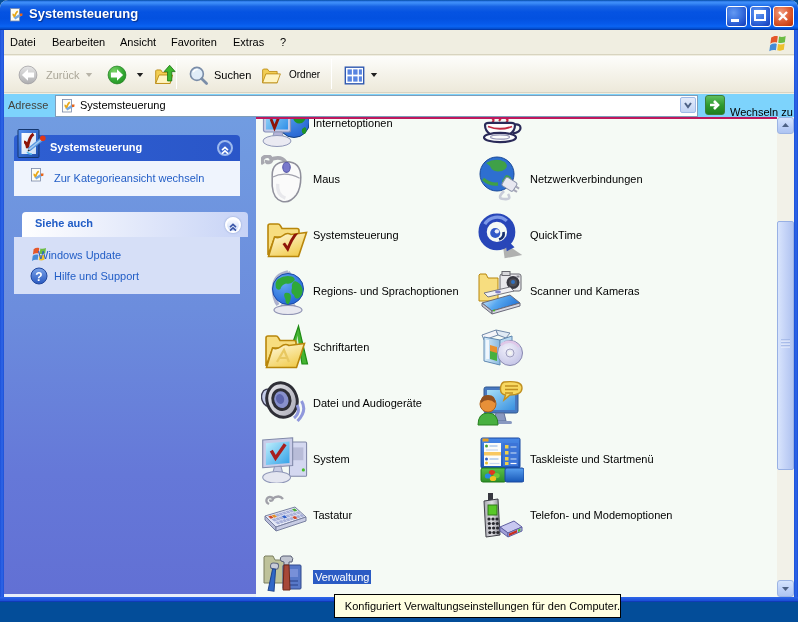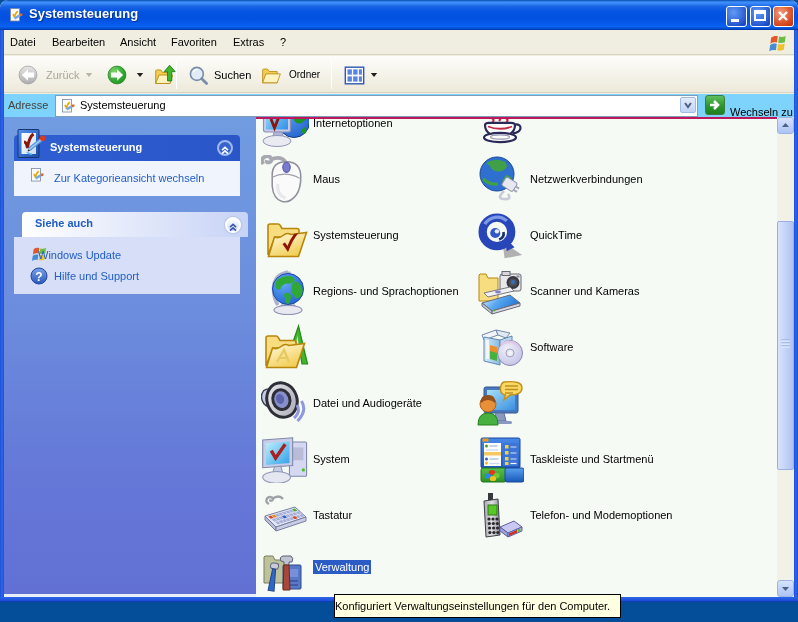--- a/index.html
+++ b/index.html
@@ -27,21 +27,21 @@
 .content{position:absolute;left:252px;top:0;width:521px;height:480px;background:#F5FAF5;overflow:hidden;border-top:2px solid #be185d}
 .sbar{position:absolute;left:773px;top:0;width:17px;height:480px;background:#F2F1E8}
 .box{position:absolute;left:10px;width:226px;border-radius:4px 4px 0 0}
 .bx1h{position:absolute;left:0;top:0;width:226px;height:26px;border-radius:4px 4px 0 0;background:linear-gradient(90deg,#2E5FD2,#2A56C8)}
 .bx1t{position:absolute;left:36px;top:6px;font-size:11px;font-weight:bold;color:#fff}
 .bx2h{position:absolute;left:8px;top:0;width:226px;height:25px;border-radius:4px 4px 0 0;background:linear-gradient(90deg,#FFFFFF,#C7D3F6)}
 .bx2t{position:absolute;left:13px;top:5px;font-size:11px;font-weight:bold;color:#215DC6}
 .link{font-size:11px;color:#215DC6;position:absolute;white-space:nowrap}
 .ic{position:absolute;width:48px;height:48px}
 .lbl{position:absolute;font-size:11px;color:#000;white-space:nowrap;height:48px;line-height:48px}
-.tip{position:absolute;left:334px;top:594px;width:287px;height:24px;background:#FFFFE1;border:1px solid #000;font-size:11px;color:#000;line-height:22px;text-align:left}
+.tip{position:absolute;left:334px;top:594px;width:287px;height:24px;background:#FFFFE1;border:1px solid #000;font-size:11px;color:#000;line-height:22px;text-align:right}
 .chev{position:absolute;right:7px;top:5px;width:16px;height:16px;border-radius:50%}
 </style></head><body>
 <div class="win">
  <div class="abs" style="left:0;top:28px;width:4px;height:569px;background:linear-gradient(90deg,#1C50D8,#2E66E8 50%,#1C50D8)"></div>
  <div class="abs" style="left:794px;top:28px;width:4px;height:569px;background:linear-gradient(90deg,#1C50D8,#2E66E8 50%,#1C50D8)"></div>
  <div class="abs" style="left:0;top:597px;width:798px;height:5px;background:linear-gradient(180deg,#2E66E8,#1C50D8 70%,#0A2FA8)"></div>
  <div class="title">
   <svg class="abs" style="left:8px;top:7px" width="16" height="16" viewBox="0 0 16 16">
         <rect x="2.5" y="1.5" width="9" height="12.5" fill="#FDFDF6" stroke="#7888A8" stroke-width="0.8"></rect>
         <path d="M4.5 7.5 Q6 7.5 6.5 10.5 Q7.5 5.5 9.8 4.2" stroke="#E8A818" stroke-width="1.8" fill="none"></path>
@@ -291,20 +291,21 @@
           <path d="M5 43 L5 15 Q5 13 7 13 L15 13 Q16.5 13 17.5 14.8 L19 17.5 L33 17.5 Q35 17.5 35 19.5 L35 25 L12 25 Z" fill="#F7DD7F" stroke="#B8860B" stroke-width="1.6"></path>
           <path d="M5.5 44.5 L11.5 25 Q16 27 20 23.5 Q24 20 28 22.5 L43.5 20.5 L35.5 44.5 Z" fill="url(#fold2)" stroke="#B8860B" stroke-width="1.6"></path>
           <path d="M16 39 L23 27 L28 39 M18.5 35 L26 35" stroke="#E8C860" stroke-width="2.2" fill="none"></path>
           <defs>
             <linearGradient id="fold2" x1="0" y1="0" x2="0.6" y2="1">
               <stop offset="0" stop-color="#FFFBE4"></stop>
               <stop offset="1" stop-color="#F2CE54"></stop>
             </linearGradient>
           </defs>
         </svg>
+   <div class="lbl" style="left:57px;top:204px">Schriftarten</div>
    <svg class="ic" style="left:5px;top:260px" viewBox="0 0 48 48">
           <g transform="rotate(-18 21 21)">
             <ellipse cx="9" cy="15" rx="7" ry="9" fill="#C4CCE8" stroke="#3A3A50" stroke-width="1.4"></ellipse>
             <ellipse cx="21" cy="21" rx="15" ry="17.5" fill="url(#spk)" stroke="#2E2E36" stroke-width="3"></ellipse>
             <ellipse cx="20.5" cy="20.5" rx="8.5" ry="10" fill="#8890CC" stroke="#2E2E36" stroke-width="3"></ellipse>
             <ellipse cx="19.5" cy="19.5" rx="4" ry="5" fill="#5C64AC"></ellipse>
           </g>
           <path d="M36 26 Q40 33 33 39 M40.5 22 Q46.5 32 36.5 42" fill="none" stroke="#9098DC" stroke-width="3"></path>
           <defs>
             <linearGradient id="spk" x1="0" y1="0" x2="1" y2="1">
@@ -375,21 +376,21 @@
           <rect x="25" y="37" width="12" height="2" fill="#405CA8"></rect>
           <g transform="rotate(8 12 30)">
             <rect x="8" y="16" width="8" height="6" rx="2.5" fill="#C8CCD8" stroke="#606880"></rect>
             <path d="M10.5 22 L9 44 L15 44 L13.5 22 Z" fill="#3068C8" stroke="#20448C"></path>
           </g>
           <g>
             <path d="M20 14 Q18 10 22 9 L30 9 Q33 11 31 15 L28 15 L28 18 L23 18 L23 15 Z" fill="#C0C4D0" stroke="#585E74"></path>
             <path d="M23 18 L22 43 L29 43 L28 18 Z" fill="#A84838" stroke="#702818"></path>
           </g>
         </svg>
-   <div class="lbl" style="left:57px;top:424px"><span style="background:#2B5BC4;color:#fff;padding:1px 2px">Verwaltung</span></div>
+   <div class="lbl" style="left:57px;top:434px"><span style="background:#2B5BC4;color:#fff;padding:1px 2px">Verwaltung</span></div>
    <svg class="ic" style="left:220px;top:-20px" viewBox="0 0 48 48">
           <path d="M15 12 Q12 16 16 19 Q19 21 16 24 M22 10 Q19 14 23 17 Q26 19 23 22 M29 12 Q26 16 30 19 Q33 21 30 24" stroke="#C22840" stroke-width="2.2" fill="none"></path>
           <path d="M9 26 Q9 24 13 23.8 L35 23.8 Q39 24 39 26 Q39 32 33.5 35.4 L14.5 35.4 Q9 32 9 26 Z" fill="#FDFDFD" stroke="#2A2A58" stroke-width="2.2"></path>
           <path d="M39 25.5 Q44.5 25 44.5 29 Q44.5 33.5 36.5 34.4" fill="none" stroke="#2A2A58" stroke-width="2.2"></path>
           <path d="M12 27.5 Q24 32 36 27.5" stroke="#C22840" stroke-width="1.8" fill="none"></path>
           <ellipse cx="24" cy="38.5" rx="16" ry="4.6" fill="#FDFDFD" stroke="#2A2A58" stroke-width="2.2"></ellipse>
           <ellipse cx="24" cy="38" rx="9.5" ry="2.2" fill="none" stroke="#9898B8" stroke-width="1.2"></ellipse>
         </svg>
    <svg class="ic" style="left:220px;top:36px" viewBox="0 0 48 48">
           <circle cx="21" cy="19" r="17" fill="#2E6FD0" stroke="#1A4A98"></circle>
@@ -458,21 +459,20 @@
               <stop offset="0" stop-color="#D8ECFA"></stop>
               <stop offset="1" stop-color="#88B8E0"></stop>
             </linearGradient>
             <radialGradient id="cdg" cx="0.4" cy="0.35" r="0.9">
               <stop offset="0" stop-color="#F0F0FA"></stop>
               <stop offset="0.7" stop-color="#C8C8E8"></stop>
               <stop offset="1" stop-color="#A8A8D0"></stop>
             </radialGradient>
           </defs>
         </svg>
-   <div class="lbl" style="left:274px;top:204px">Software</div>
    <svg class="ic" style="left:220px;top:260px" viewBox="0 0 48 48">
           <rect x="8" y="8" width="34" height="26" rx="2" fill="#4878C0" stroke="#305890"></rect>
           <rect x="11" y="11" width="28" height="20" fill="url(#mon)"></rect>
           <path d="M20 34 L28 34 L30 42 L18 42 Z" fill="#8898C0" stroke="#607098"></path>
           <rect x="14" y="42" width="22" height="3" rx="1.5" fill="#8898C0"></rect>
           <circle cx="12" cy="25" r="8" fill="#E89038" stroke="#B06018"></circle>
           <path d="M5 24 Q4 16 12 16 Q20 16 19 24 Q16 21 12 21 Q8 21 5 24 Z" fill="#905020"></path>
           <path d="M2 46 Q2 34 12 34 Q22 34 22 46 Z" fill="#48B040" stroke="#288020"></path>
           <path d="M28 3 Q46 1 46 9 Q46 16 34 16 L28 21 L29.5 16 Q24 15 24.5 9 Q25 4 28 3 Z" fill="#F8D860" stroke="#C09020" stroke-width="1.4"></path>
           <path d="M29 7 L42 7 M29 10.5 L42 10.5 M29 14 L37 14" stroke="#C09020" stroke-width="1.6"></path>

